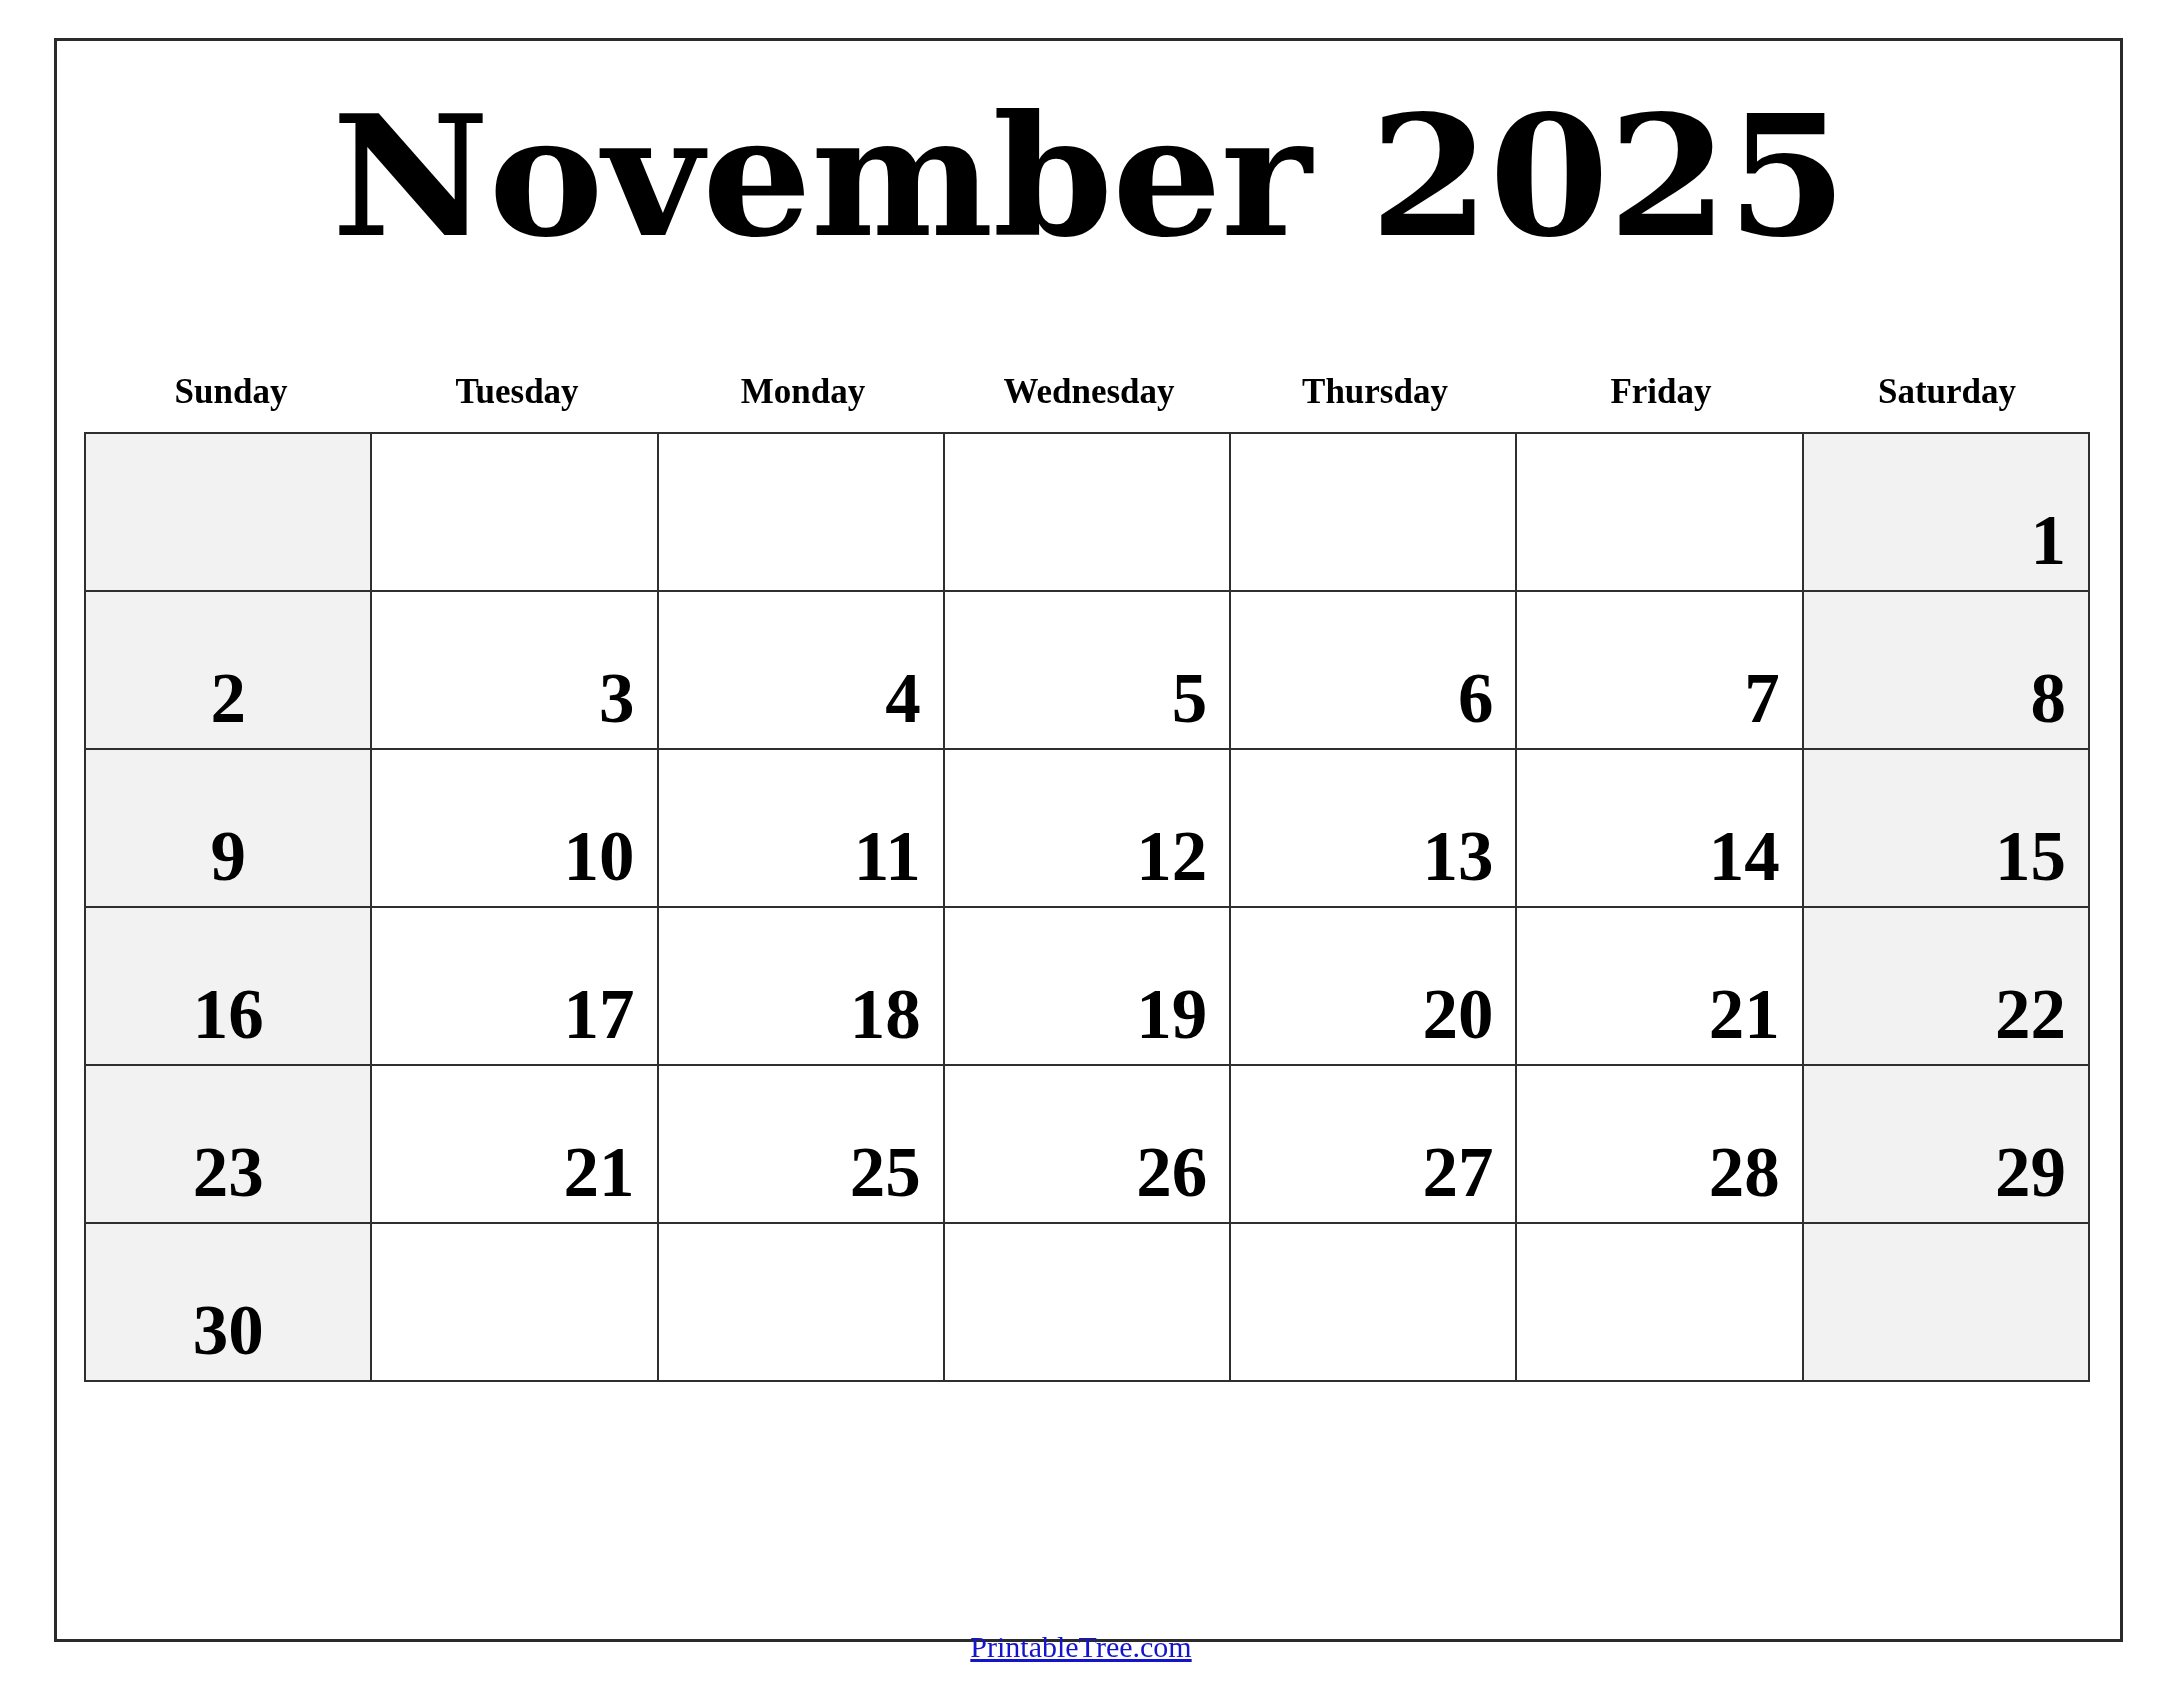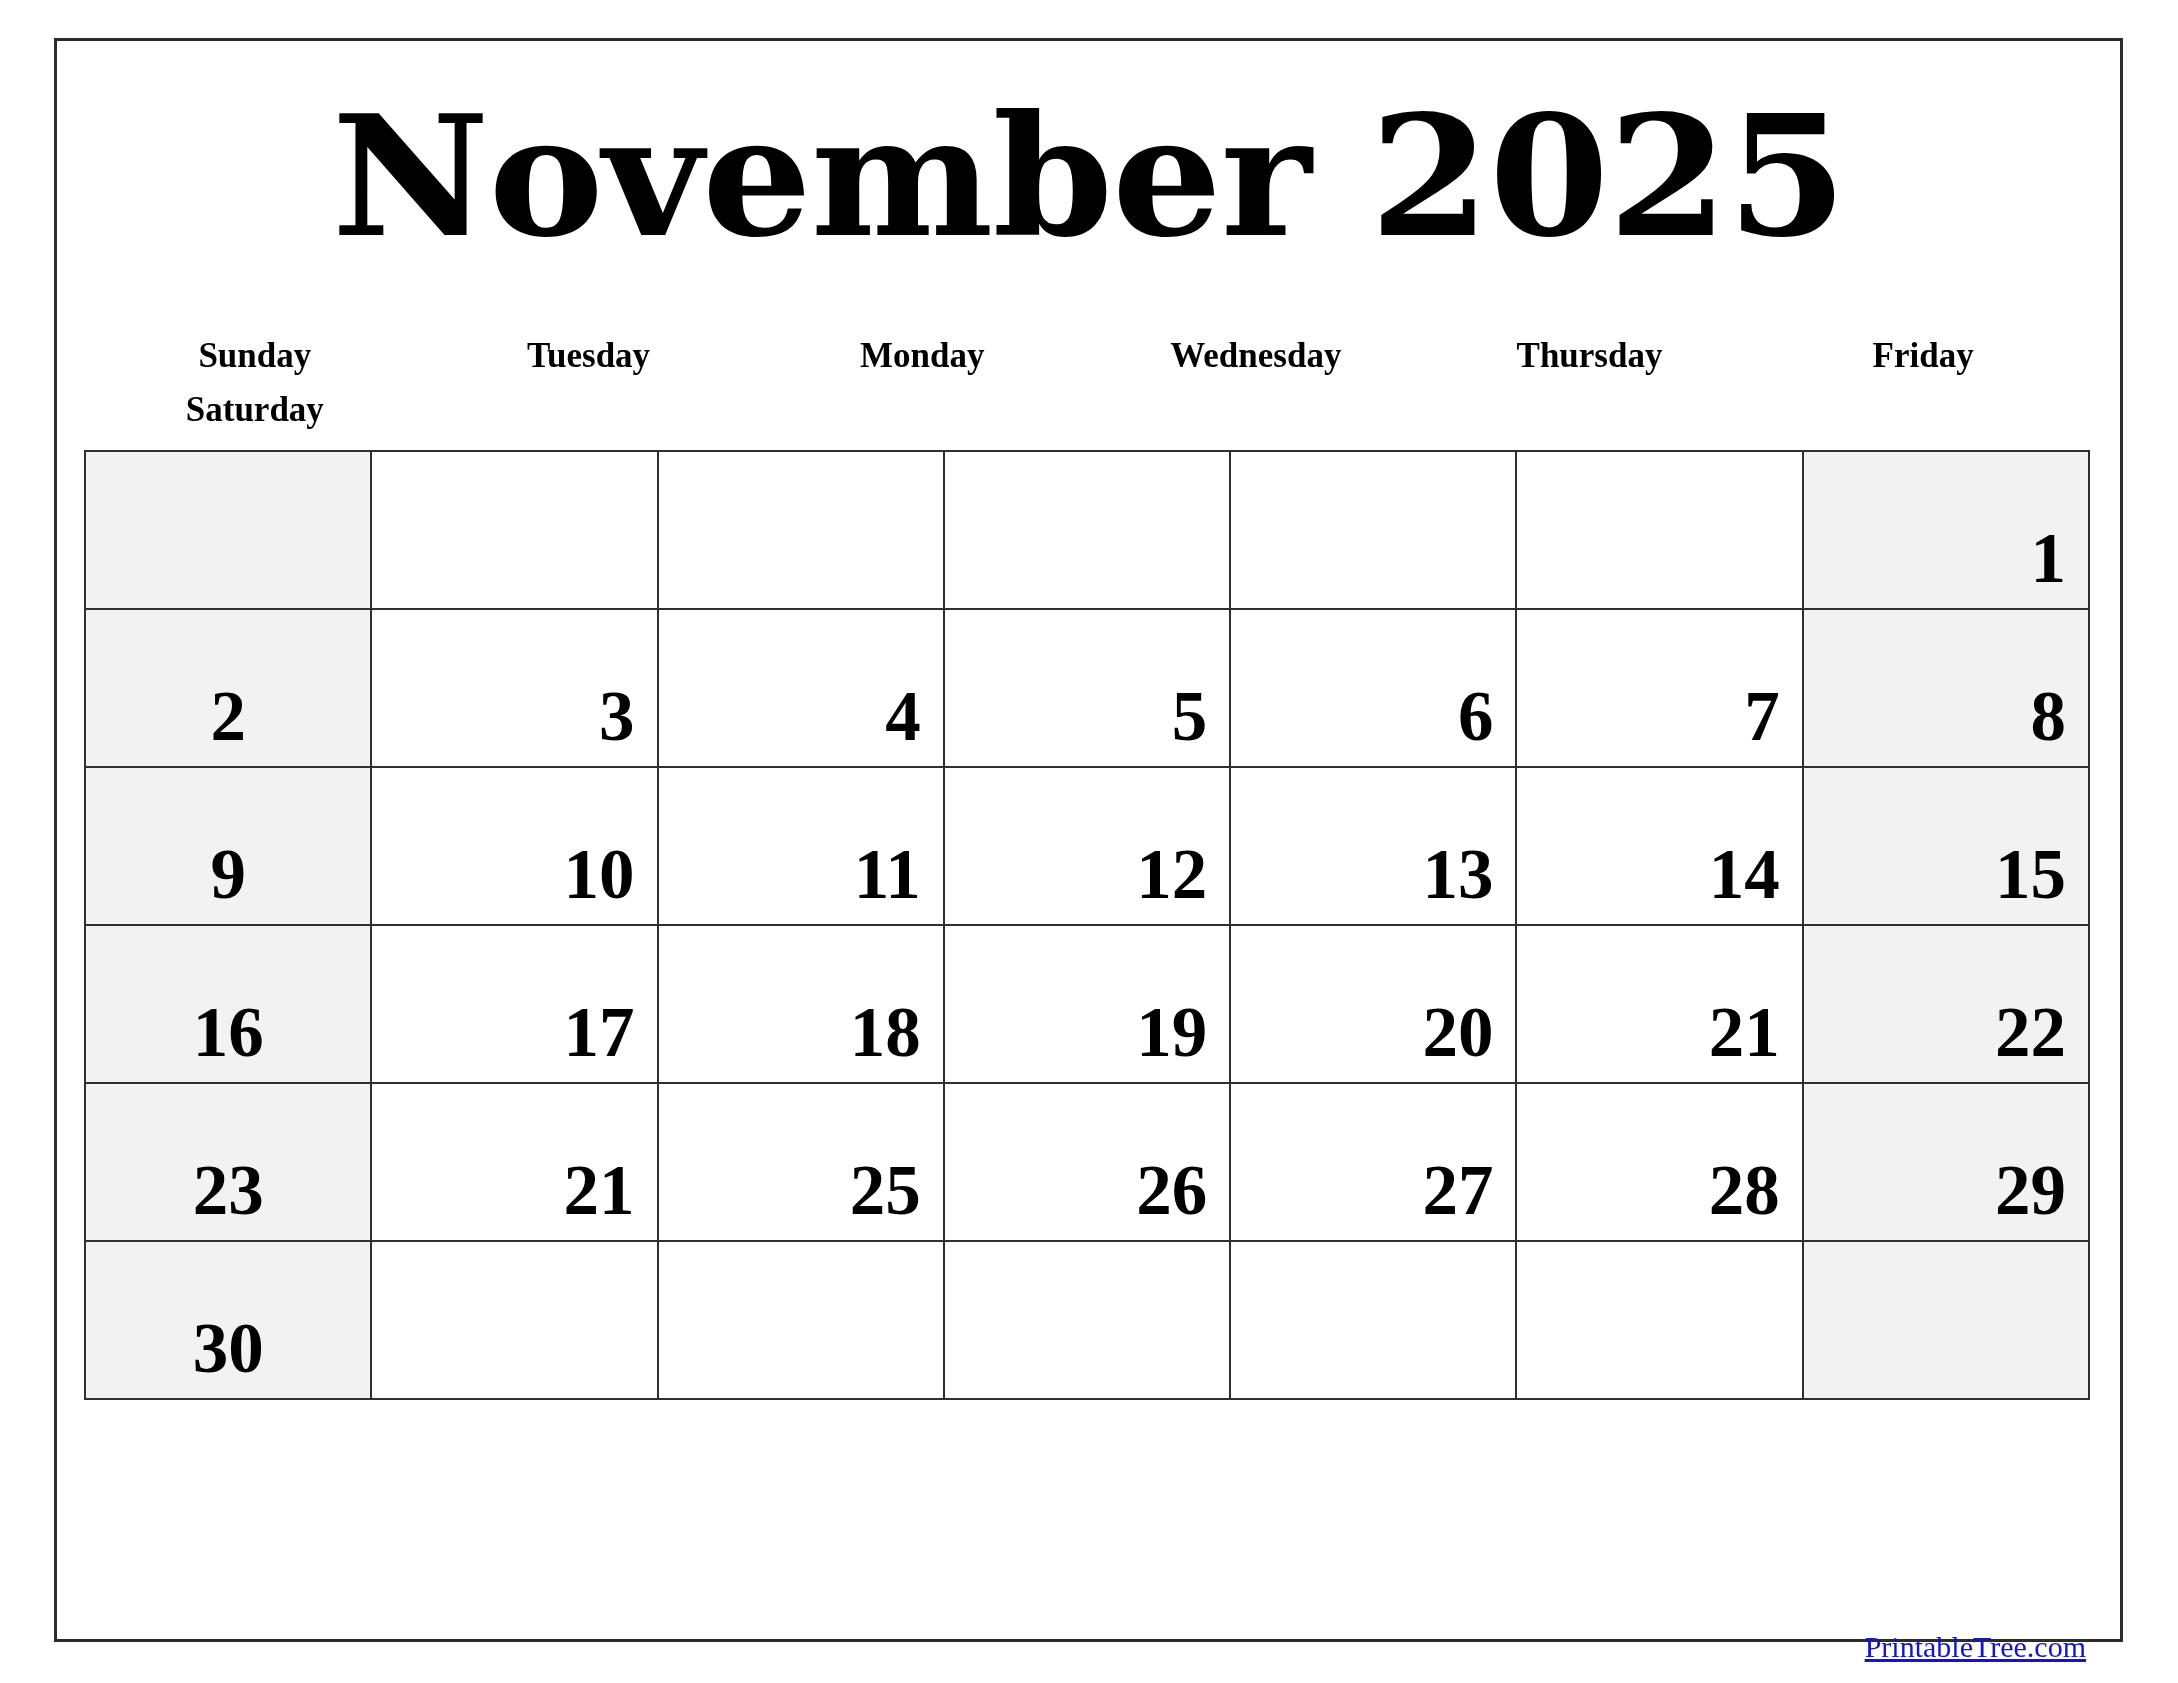--- a/index.html
+++ b/index.html
@@ -45,22 +45,22 @@
     color: #000000;
     text-align: center;
     margin: 0;
     padding: 25px 0 0 0;
     white-space: nowrap;
     transform: scaleX(1.04);
     transform-origin: center top;
   }
   .weekdays {
     display: grid;
-    grid-template-columns: repeat(6, 1fr);
-    margin-top: 76px;
+    grid-template-columns: repeat(7, 1fr);
+    margin-top: 112px;
     padding: 0 4px;
   }
   .weekday {
     text-align: center;
     font-family: "Liberation Serif", serif;
     font-weight: bold;
     font-size: 35px;
     color: #000000;
     padding-bottom: 14px;
   }
@@ -94,23 +94,23 @@
     color: #000000;
   }
   .cell.sunday .daynum {
     right: auto;
     left: 50%;
     transform: translateX(-50%);
   }
   .footer {
     position: absolute;
     left: 0;
-    right: 8px;
+    right: 16px;
     bottom: -51px;
-    text-align: right;
+    text-align: center;
   }
   .footer a {
     font-family: "Liberation Serif", serif;
     font-size: 30px;
     color: #1414cc;
     text-decoration: underline;
   }
 </style>
 </head>
 <body>

